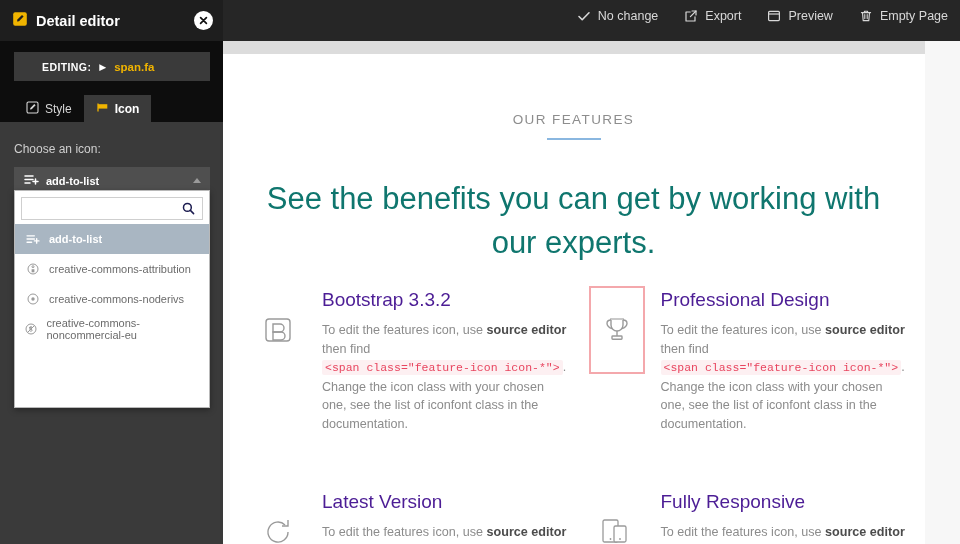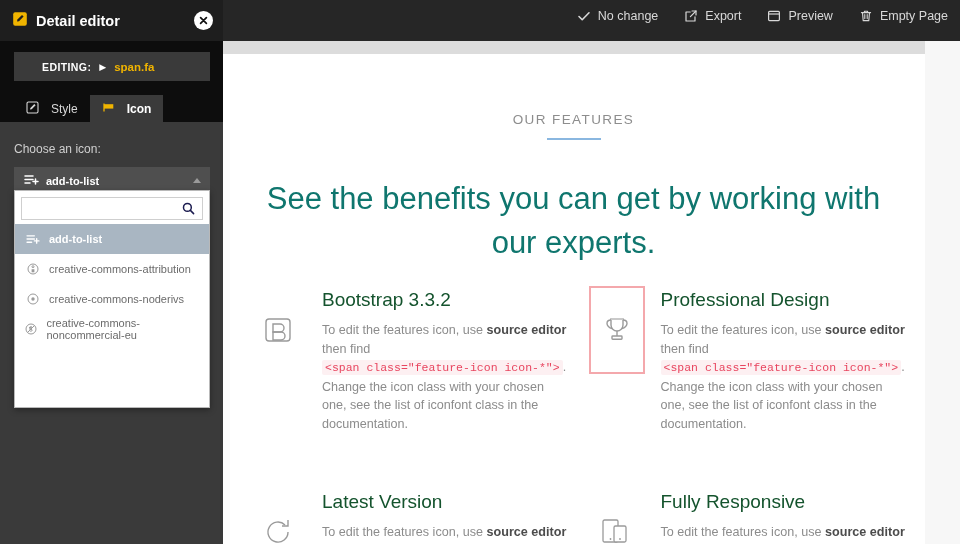--- a/index.html
+++ b/index.html
@@ -74,21 +74,21 @@
     padding: 0 18px 0 28px;
   }
   .feature { display: flex; gap: 16px; }
   .feat-icon {
     flex: 0 0 56px; width: 56px; height: 88px;
     display: flex; align-items: center; justify-content: center;
   }
   .feat-icon.selected { border: 2px solid #f4a8ac; }
   .feat-body { flex: 1 1 auto; padding-top: 2px; }
   .feat-title {
-    color: #14532d; font-size: 19px; font-weight: 400; margin-bottom: 9px;
+    color: #4c1d95; font-size: 19px; font-weight: 400; margin-bottom: 9px;
     line-height: 24px;
   }
   .feat-text { color: #8c8c8c; font-size: 12.6px; line-height: 18.5px; }
   .feat-text b { color: #4c4c4c; font-weight: bold; }
   .code {
     font-family: "Liberation Mono", monospace; font-size: 11.5px;
     color: #e8455f; background: #fdf0f2; padding: 1px 3px; border-radius: 2px;
     white-space: nowrap;
   }
 
@@ -117,21 +117,21 @@
   }
   .editing-label { color: #ffffff; font-size: 10.5px; font-weight: bold; letter-spacing: .4px; }
   .editing-caret { color: #ffffff; font-size: 9px; }
   .editing-value { color: #f0b400; font-size: 11.5px; font-weight: bold; }
 
   .tabs {
     position: absolute; left: 14px; top: 95px; width: 209px; height: 27px;
     display: flex; align-items: flex-end;
   }
   .tab {
-    height: 27px; padding: 0 12px; display: flex; align-items: center; gap: 12px;
+    height: 27px; padding: 0 12px; display: flex; align-items: center; gap: 6px;
     font-size: 12px; cursor: pointer;
   }
   .tab.inactive { color: #d7d7d7; background: transparent; }
   .tab.active { color: #ffffff; background: #3a3a3a; font-weight: bold; }
 
   .panel-body {
     position: absolute; left: 0; top: 122px; width: 223px; height: 422px;
     background: #3a3a3a;
   }
   .choose-label {

